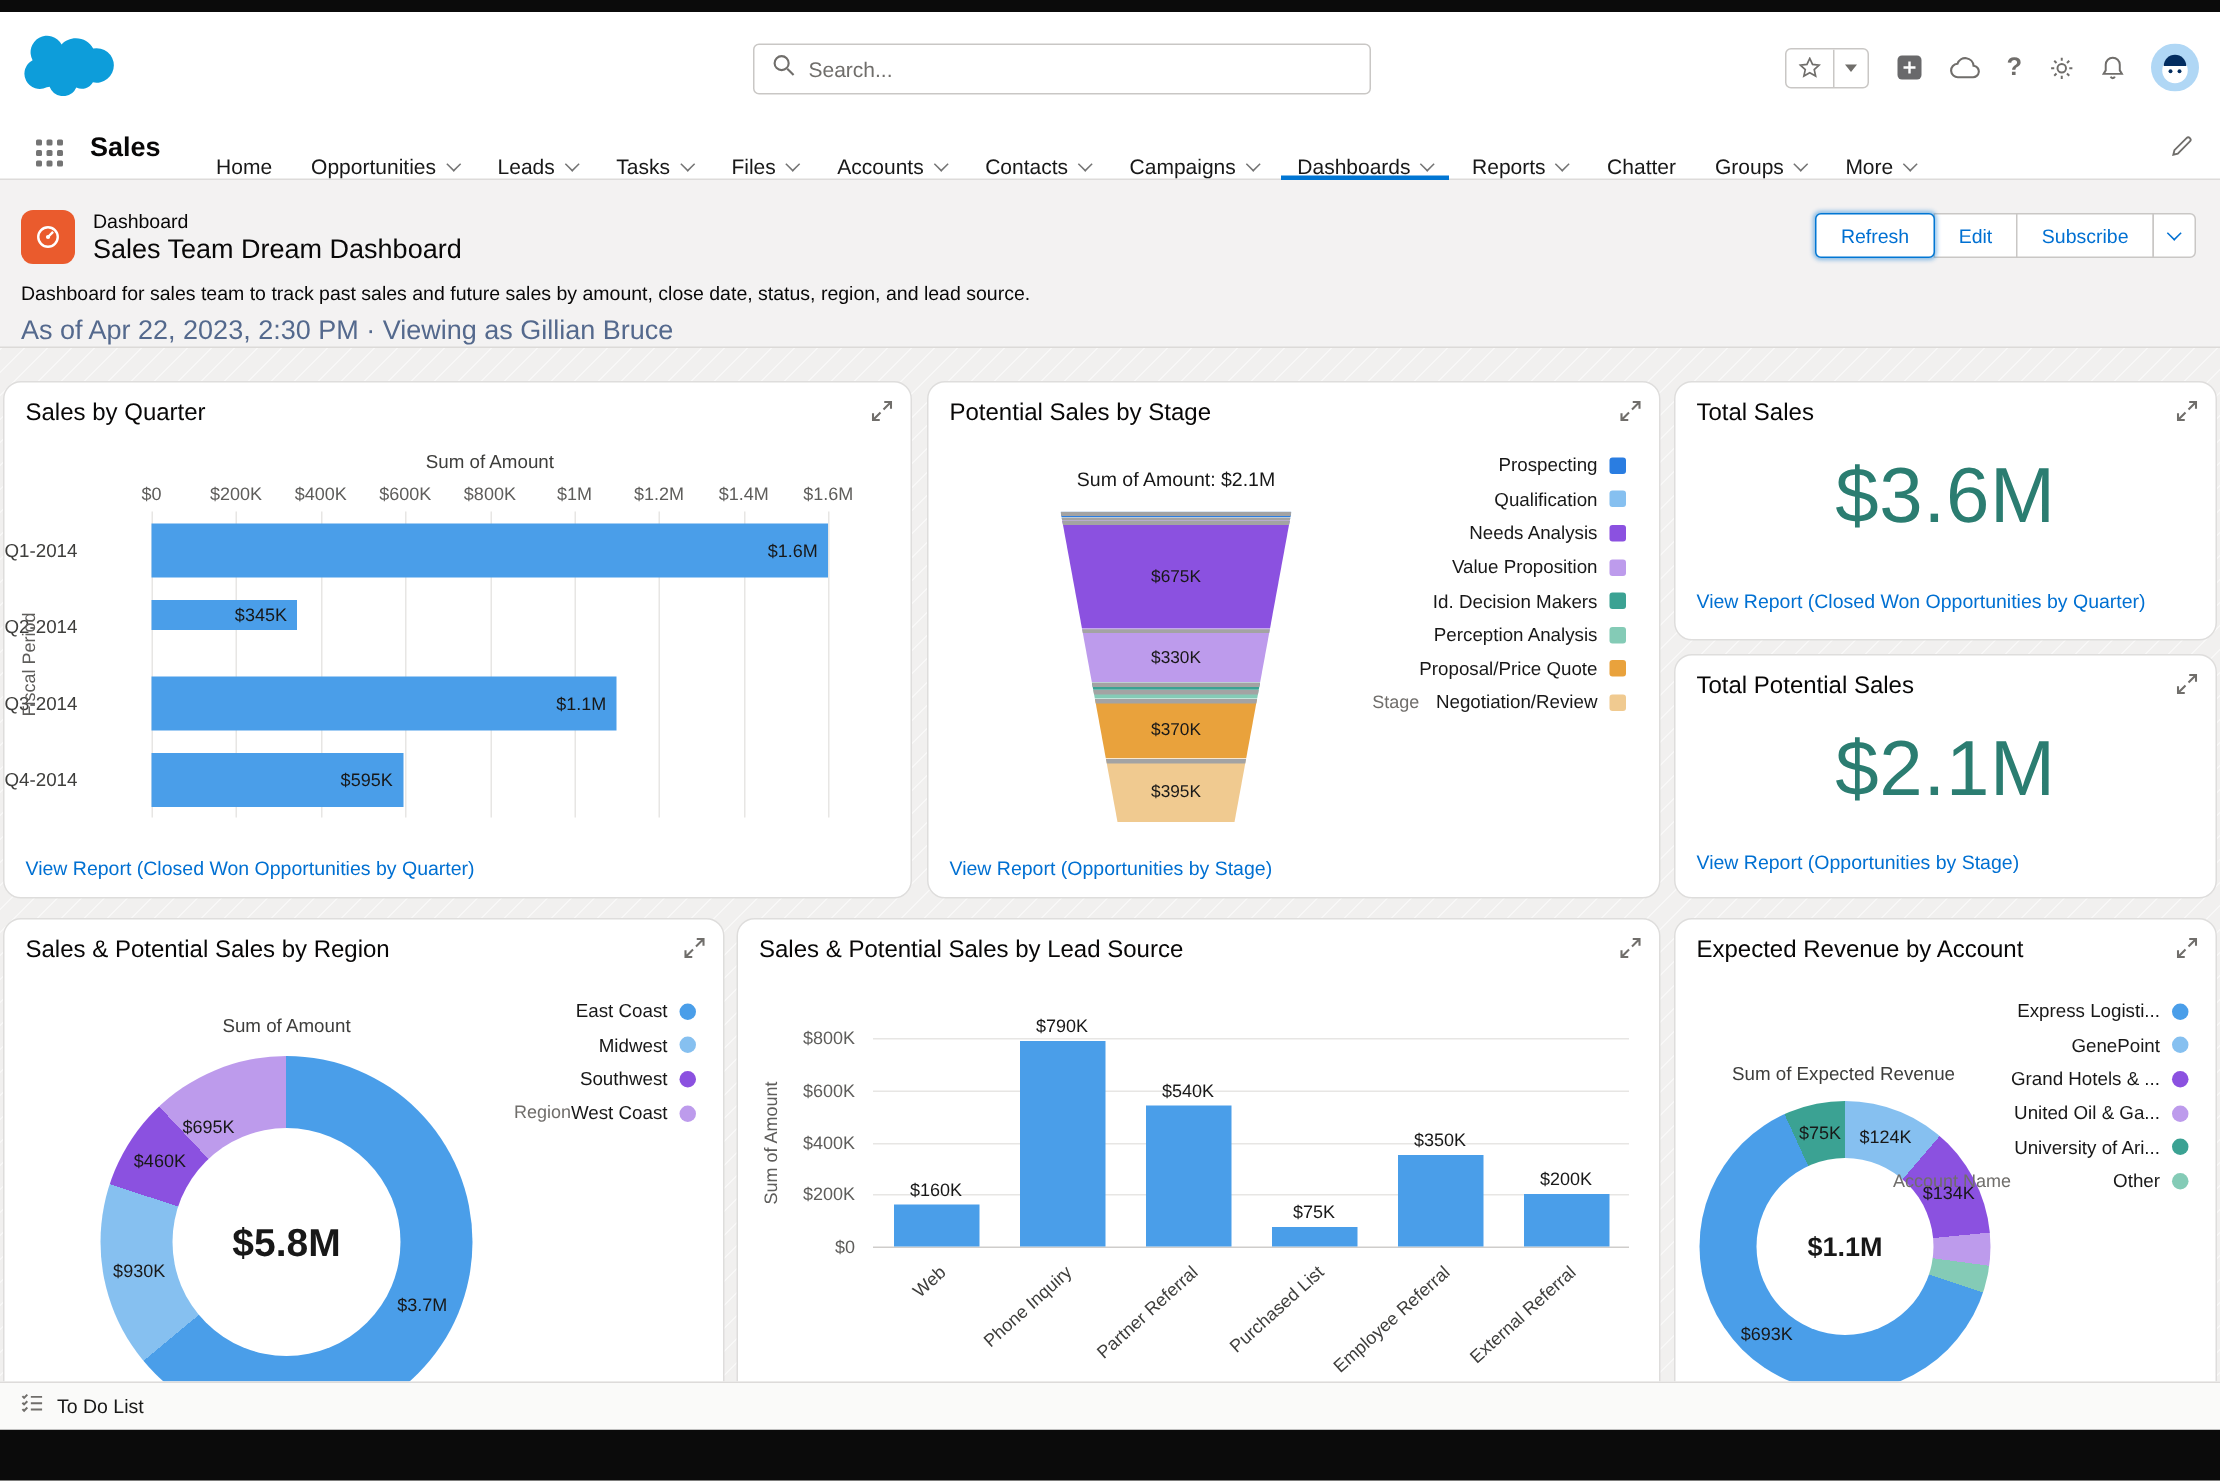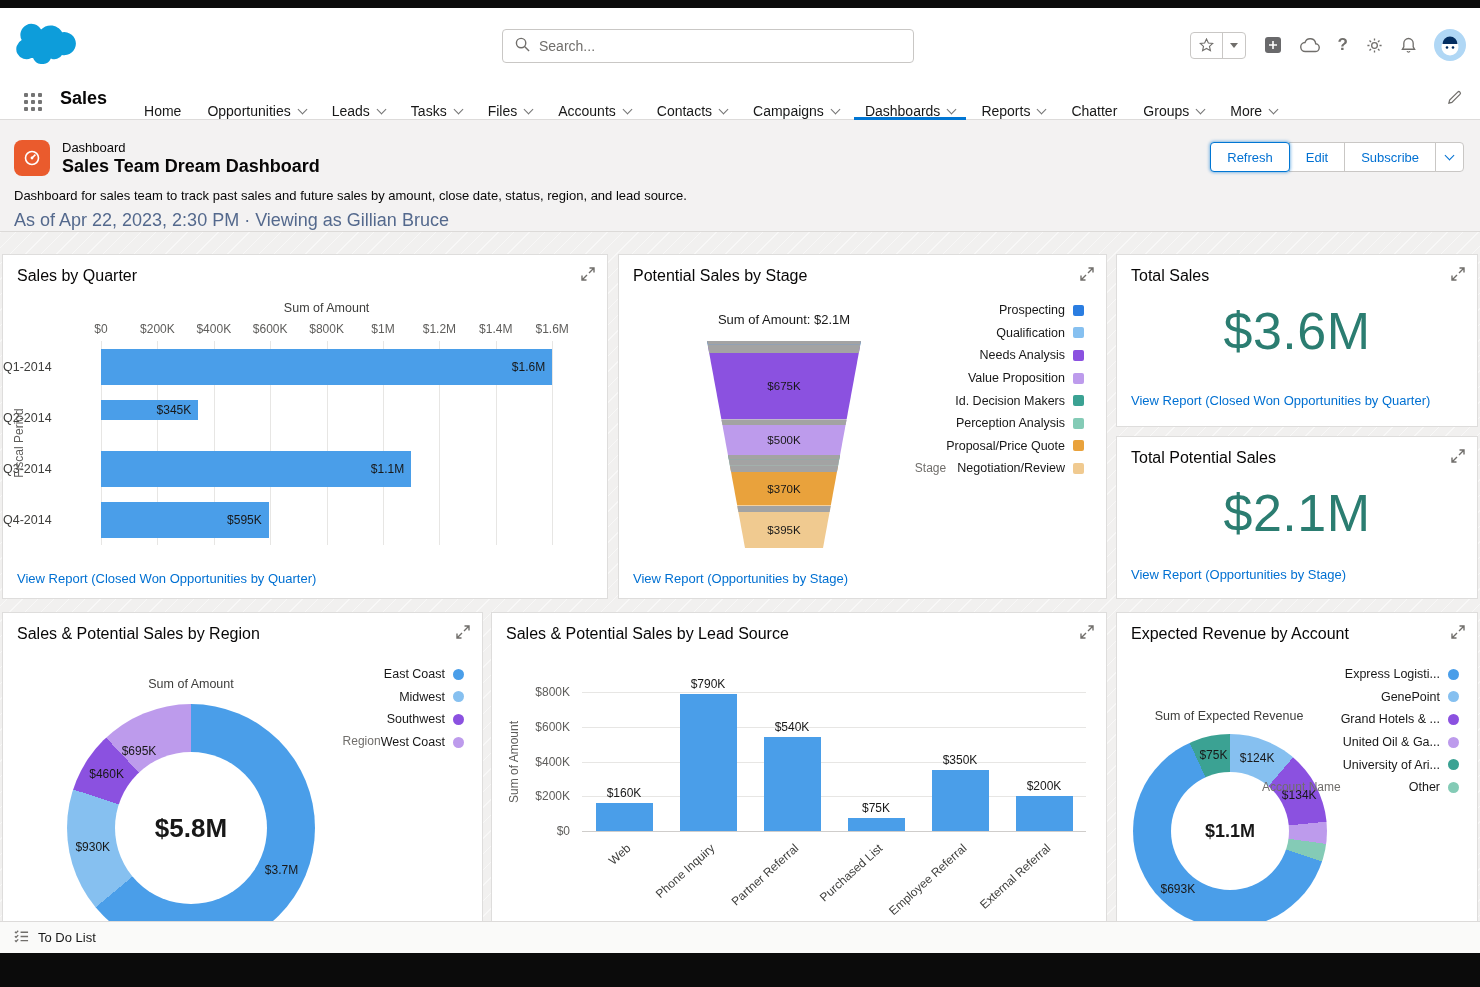--- a/index.html
+++ b/index.html
@@ -29,34 +29,34 @@
   .tabs{display:flex;margin-left:24px;align-items:flex-end}
   .tab{position:relative;display:flex;align-items:center;gap:8px;padding:0 13px;font-size:14px;color:#181818;cursor:pointer;white-space:nowrap}
   .tab.active::after{content:'';position:absolute;left:2px;right:2px;bottom:-1px;height:3px;background:#0176d3}
   .chev{width:7px;height:7px;border-right:1.4px solid #747474;border-bottom:1.4px solid #747474;transform:rotate(45deg);margin-top:-4px}
   .nav-pencil{position:absolute;right:18px;top:10px}
 
   
   .dash-header{position:absolute;top:112px;left:0;right:0;height:112px;background:#f3f2f2;border-bottom:1px solid #dcdad8}
   .dh-icon{position:absolute;left:14px;top:20px;width:36px;height:36px;border-radius:8px;background:#ea5b2d;display:flex;align-items:center;justify-content:center}
   .dh-kicker{position:absolute;left:62px;top:20px;font-size:13px;color:#080707}
-  .dh-title{position:absolute;left:62px;top:36px;font-size:18px;font-weight:700;color:#080707}
+  .dh-title{position:absolute;left:62px;top:36px;font-size:18px;font-weight:400;color:#080707}
   .dh-desc{position:absolute;left:14px;top:68px;font-size:13px;color:#080707}
   .dh-meta{position:absolute;left:14px;top:90px;font-size:18px;color:#54698d}
   .dh-buttons{position:absolute;right:16px;top:22px;display:flex}
   .btn{height:30px;padding:0 16px;background:#fff;border:1px solid #c9c7c5;color:#0070d2;font-size:13px;display:flex;align-items:center;cursor:pointer;font-family:"Liberation Sans",sans-serif}
   .btn+.btn{margin-left:-1px}
   .btn.first{border-radius:4px 0 0 4px}
   .btn.last{border-radius:0 4px 4px 0;padding:0 10px}
   .btn.focused{border:1px solid #0176d3;box-shadow:0 0 3px 1px rgba(1,118,211,.45);z-index:2;border-radius:4px}
   .chev-blue{width:7px;height:7px;border-right:1.6px solid #0070d2;border-bottom:1.6px solid #0070d2;transform:rotate(45deg);margin-top:-3px}
 
   
   .canvas{position:absolute;top:224px;left:0;right:0;height:689px;overflow:hidden;background-color:#f1f0ef;background-image:repeating-linear-gradient(135deg,rgba(255,255,255,.5) 0 1px,transparent 1px 11px)}
-  .card{position:absolute;background:#fff;border:1px solid #dedddc;border-radius:0;overflow:hidden}
+  .card{position:absolute;background:#fff;border:1px solid #dedddc;border-radius:12px;overflow:hidden}
   .card-title{position:absolute;left:14px;top:12px;font-size:16px;color:#080707;font-weight:400;white-space:nowrap}
   .expand{position:absolute;right:12px;top:12px;background:none;border:none;cursor:pointer;padding:0}
   .view-report{position:absolute;left:14px;bottom:12px;font-size:13px;color:#0070d2;cursor:pointer;text-decoration:none;white-space:nowrap;z-index:5}
   .chart{position:absolute;left:0;top:0;right:0;bottom:0}
   .metric-value{position:absolute;left:0;right:0;top:46px;text-align:center;font-size:52px;color:#2b7d71;letter-spacing:.5px}
 
   
   .axis-title{position:absolute;font-size:12.5px;color:#3e3e3c;white-space:nowrap}
   .axis-title-y{position:absolute;font-size:12px;color:#5e5d5b;white-space:nowrap;transform:translate(-50%,-50%) rotate(-90deg)}
   .gridline-v{position:absolute;width:1px;background:#e7e6e4}
@@ -67,21 +67,21 @@
   .hbar-cat{position:absolute;font-size:12.5px;color:#3e3e3c;text-align:left}
   .bar-h{position:absolute;display:flex;align-items:center;justify-content:flex-end;padding-right:7px}
   .bar-label{font-size:12px;color:#181818;white-space:nowrap}
   .bar-v{position:absolute}
   .bar-v-label{position:absolute;transform:translateX(-50%);font-size:12px;color:#181818;white-space:nowrap}
   .vbar-cat{position:absolute;width:150px;text-align:right;font-size:12px;color:#3e3e3c;transform-origin:100% 0;transform:rotate(-42deg);white-space:nowrap}
   .donut-ring{position:absolute;border-radius:50%}
   .donut-hole{position:absolute;background:#fff;border-radius:50%;display:flex;align-items:center;justify-content:center}
   .donut-center-text{font-weight:700;color:#181818}
   .slice-label{position:absolute;font-size:12px;color:#181818;transform:translate(-50%,-50%);white-space:nowrap}
-  .funnel-seg{position:absolute;border-top:6px solid #a3a3a3}
+  .funnel-seg{position:absolute;border-top:3px solid #a3a3a3}
   .funnel-label{position:absolute;left:0;right:0;top:50%;transform:translateY(-50%);text-align:center;font-size:11.5px;color:#181818}
   .chart-subtitle{position:absolute;transform:translateX(-50%);font-size:13px;color:#181818;white-space:nowrap}
   .donut-axis-title{position:absolute;transform:translateX(-50%);font-size:12.5px;color:#3e3e3c;white-space:nowrap}
 
   
   .legend{position:absolute;display:flex;flex-direction:row;align-items:flex-end;z-index:4}
   .legend-title{font-size:12px;color:#706e6b;margin-bottom:5px}
   .legend-items{display:flex;flex-direction:column;align-items:flex-end}
   .legend-row{display:flex;align-items:center;gap:8px;height:22.6px}
   .legend-label{font-size:12.5px;color:#181818;white-space:nowrap}
@@ -313,21 +313,21 @@
             <path d="M8.5 1H13v4.5M5.5 13H1V8.5M13 1L8 6M1 13l5-5" fill="none" stroke="#706e6b" stroke-width="1.4"></path>
           </svg></button>
       <div class="chart-subtitle" style="left:165px;top:57px">Sum of Amount: $2.1M</div>
       <div class="chart">
           <div class="funnel-seg" style="left: 88px; top: 86px; width: 154px; height: 3.76364px; background: rgb(42, 125, 225); clip-path: polygon(0px 0px, 154px 0px, 153.309px 3.76364px, 0.690909px 3.76364px);"></div>
           <div class="funnel-seg" style="left: 88px; top: 89.7636px; width: 154px; height: 2.15065px; background: rgb(134, 192, 240); clip-path: polygon(0.690909px 0px, 153.309px 0px, 152.914px 2.15065px, 1.08571px 2.15065px);"></div>
           <div class="funnel-seg" style="left: 88px; top: 91.9143px; width: 154px; height: 72.5844px; background: rgb(139, 81, 224); clip-path: polygon(1.08571px 0px, 152.914px 0px, 139.59px 72.5844px, 14.4104px 72.5844px);">
             <div class="funnel-label">$675K</div>
           </div>
           <div class="funnel-seg" style="left: 88px; top: 164.499px; width: 154px; height: 35.4857px; background: rgb(189, 155, 236); clip-path: polygon(14.4104px 0px, 139.59px 0px, 133.075px 35.4857px, 20.9247px 35.4857px);">
-            <div class="funnel-label">$500K</div>
+            <div class="funnel-label">$330K</div>
           </div>
           <div class="funnel-seg" style="left: 88px; top: 199.984px; width: 154px; height: 4.83896px; background: rgb(59, 162, 147); clip-path: polygon(20.9247px 0px, 133.075px 0px, 132.187px 4.83896px, 21.813px 4.83896px);"></div>
           <div class="funnel-seg" style="left: 88px; top: 204.823px; width: 154px; height: 5.91429px; background: rgb(132, 203, 182); clip-path: polygon(21.813px 0px, 132.187px 0px, 131.101px 5.91429px, 22.8987px 5.91429px);"></div>
           <div class="funnel-seg" style="left: 88px; top: 210.738px; width: 154px; height: 39.787px; background: rgb(233, 162, 60); clip-path: polygon(22.8987px 0px, 131.101px 0px, 123.797px 39.787px, 30.2026px 39.787px);">
             <div class="funnel-label">$370K</div>
           </div>
           <div class="funnel-seg" style="left: 88px; top: 250.525px; width: 154px; height: 42.4753px; background: rgb(240, 202, 144); clip-path: polygon(30.2026px 0px, 123.797px 0px, 116px 42.4753px, 38px 42.4753px);">
             <div class="funnel-label">$395K</div>
           </div>
         </div>

